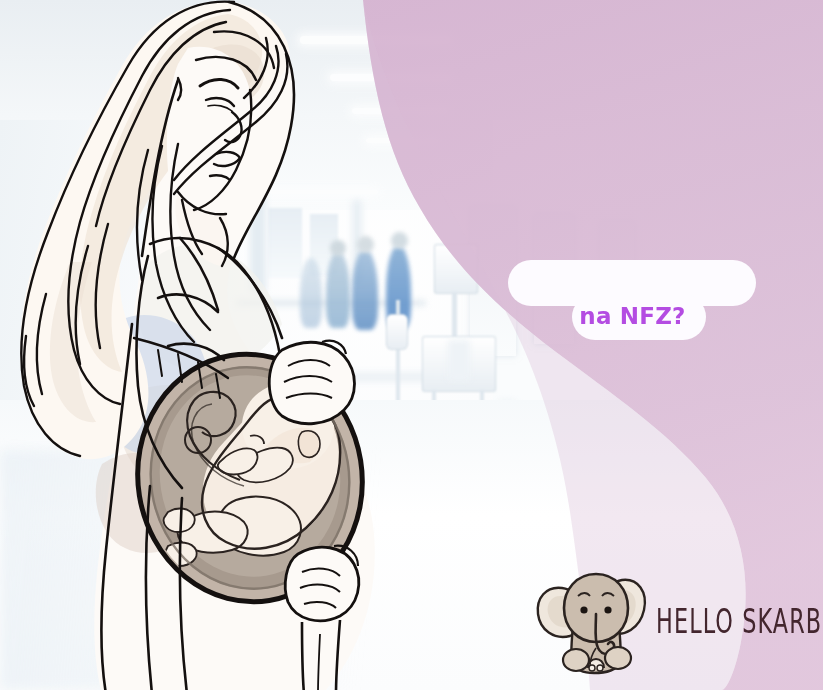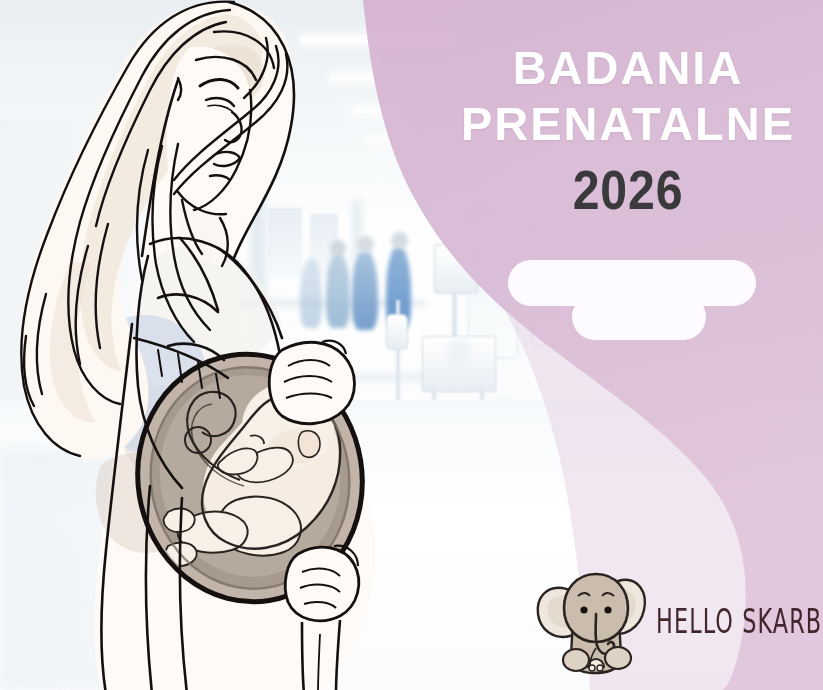--- a/index.html
+++ b/index.html
@@ -340,29 +340,25 @@
       <path d="M 320,578 C 334,572 350,574 358,582" fill="none" stroke="#14100f" stroke-width="2"></path>
       <path d="M 318,594 C 332,588 350,590 358,598" fill="none" stroke="#14100f" stroke-width="2"></path>
       <path d="M 322,610 C 334,606 348,608 354,614" fill="none" stroke="#14100f" stroke-width="2"></path>
       <path d="M 352,552 C 366,550 376,560 376,572" fill="none" stroke="#14100f" stroke-width="2.2"></path>
       <path d="M 358,626 C 356,652 354,678 354,700" fill="none" stroke="#14100f" stroke-width="2.6"></path>
       <path d="M 320,628 C 320,652 320,676 322,700" fill="none" stroke="#14100f" stroke-width="2.6"></path>
       <path d="M 338,640 C 337,662 336,682 336,700" fill="none" stroke="#14100f" stroke-width="1.8"></path>
     </g>
   </svg>
 
-  <div class="headline">
-    <div class="h-line h1">BADANIA</div>
-    <div class="h-line h2">PRENATALNE</div>
-    <div class="year">2026</div>
-  </div>
 
   <div class="badge">
     <div class="pill pill-a"></div>
     <div class="pill pill-b"></div>
+    <div class="txt l2">na NFZ?</div>
   </div>
 
   <div class="logo">
     <svg class="logo-mark" viewBox="0 0 120 125">
 
       <path d="M 30,36 C 14,34 4,46 6,62 C 8,78 22,88 38,84 C 48,80 52,66 48,52
                C 45,42 38,37 30,36 Z" fill="#efe7dd" stroke="#2b2320" stroke-width="2.4"></path>
       <path d="M 30,44 C 20,43 14,51 16,61 C 18,71 27,77 36,75 C 43,72 45,62 42,54
                C 40,47 35,44 30,44 Z" fill="#e0d4c6" opacity=".7"></path>
 

